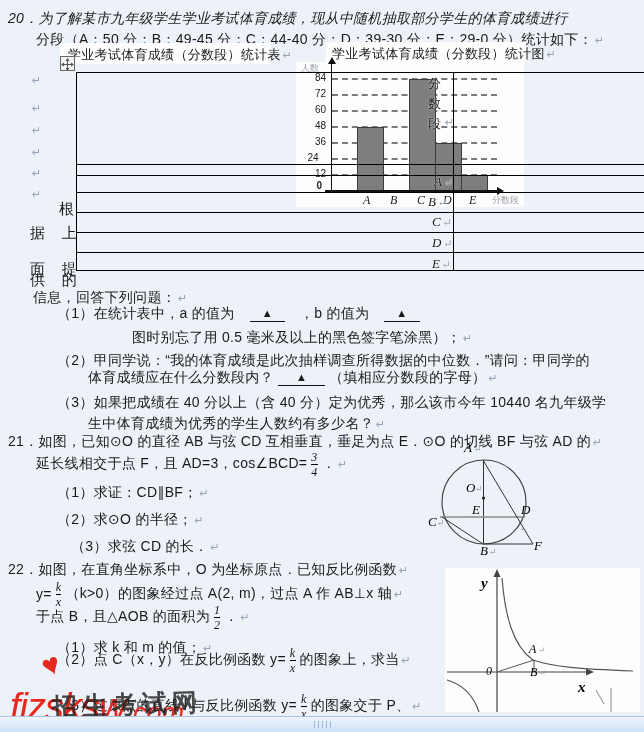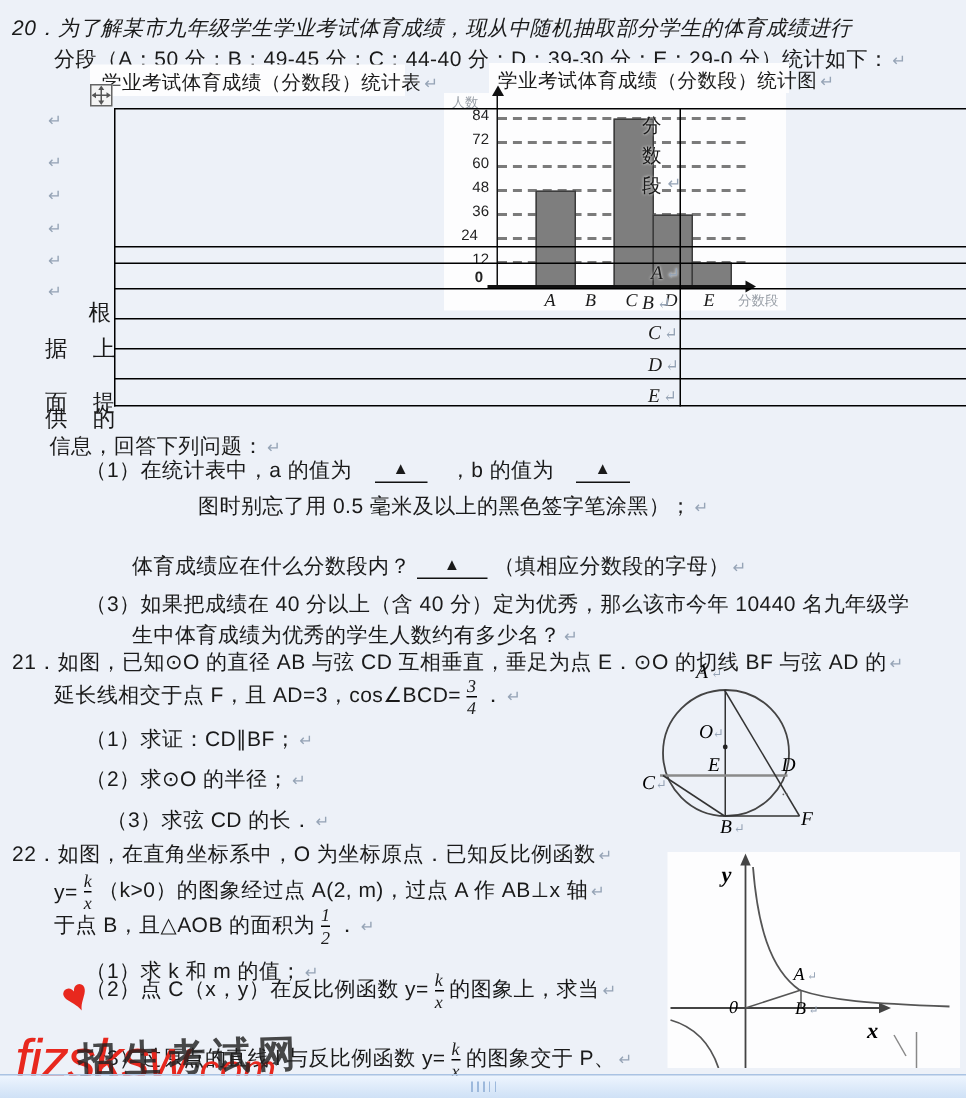--- a/index.html
+++ b/index.html
@@ -124,20 +124,21 @@
   <div class="tablab" style="left:432px;top:235px;"><span>D</span><span class="pmark">↵</span></div>
   <div class="tablab" style="left:432px;top:256px;"><span>E</span><span class="pmark">↵</span></div>
 
   <div class="mline" style="left:57px;top:305px;gap:15px;">
     <span>（1）在统计表中，a 的值为</span>
     <span class="ub">▲</span>
     <span>，b 的值为</span>
     <span class="ub">▲</span>
   </div>
   <div class="txt" style="left:88px;top:328px;margin-left:44px;"><span>图时别忘了用 0.5 毫米及以上的黑色签字笔涂黑）；</span><span class="pmark">↵</span></div>
+  <div class="txt" style="left:57px;top:351px;">（2）甲同学说：“我的体育成绩是此次抽样调查所得数据的中位数．”请问：甲同学的</div>
   <div class="mline" style="left:88px;top:369px;">
     <span>体育成绩应在什么分数段内？</span>
     <span class="ub" style="padding:0 18px;margin:0 4px;">▲</span>
     <span>（填相应分数段的字母）</span>
     <span class="pmark">↵</span>
   </div>
   <div class="txt" style="left:57px;top:393px;">（3）如果把成绩在 40 分以上（含 40 分）定为优秀，那么该市今年 10440 名九年级学</div>
   <div class="txt" style="left:88px;top:414px;"><span>生中体育成绩为优秀的学生人数约有多少名？</span><span class="pmark">↵</span></div>
 
   <div class="txt" style="left:8px;top:432px;"><span>21．如图，已知⊙O 的直径 AB 与弦 CD 互相垂直，垂足为点 E．⊙O 的切线 BF 与弦 AD 的</span><span class="pmark">↵</span></div>

